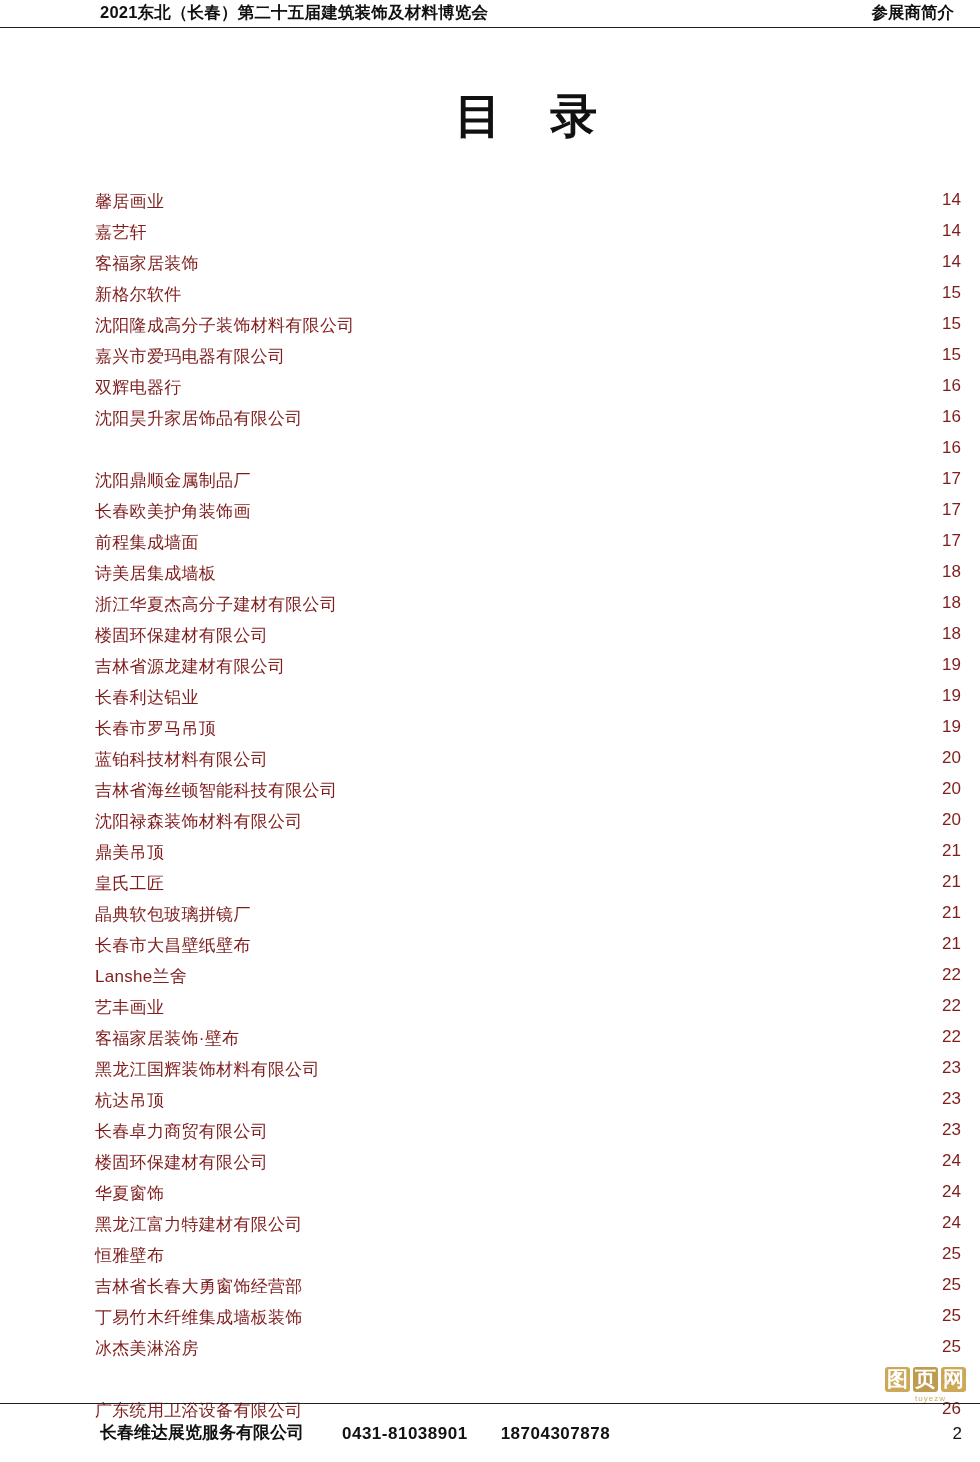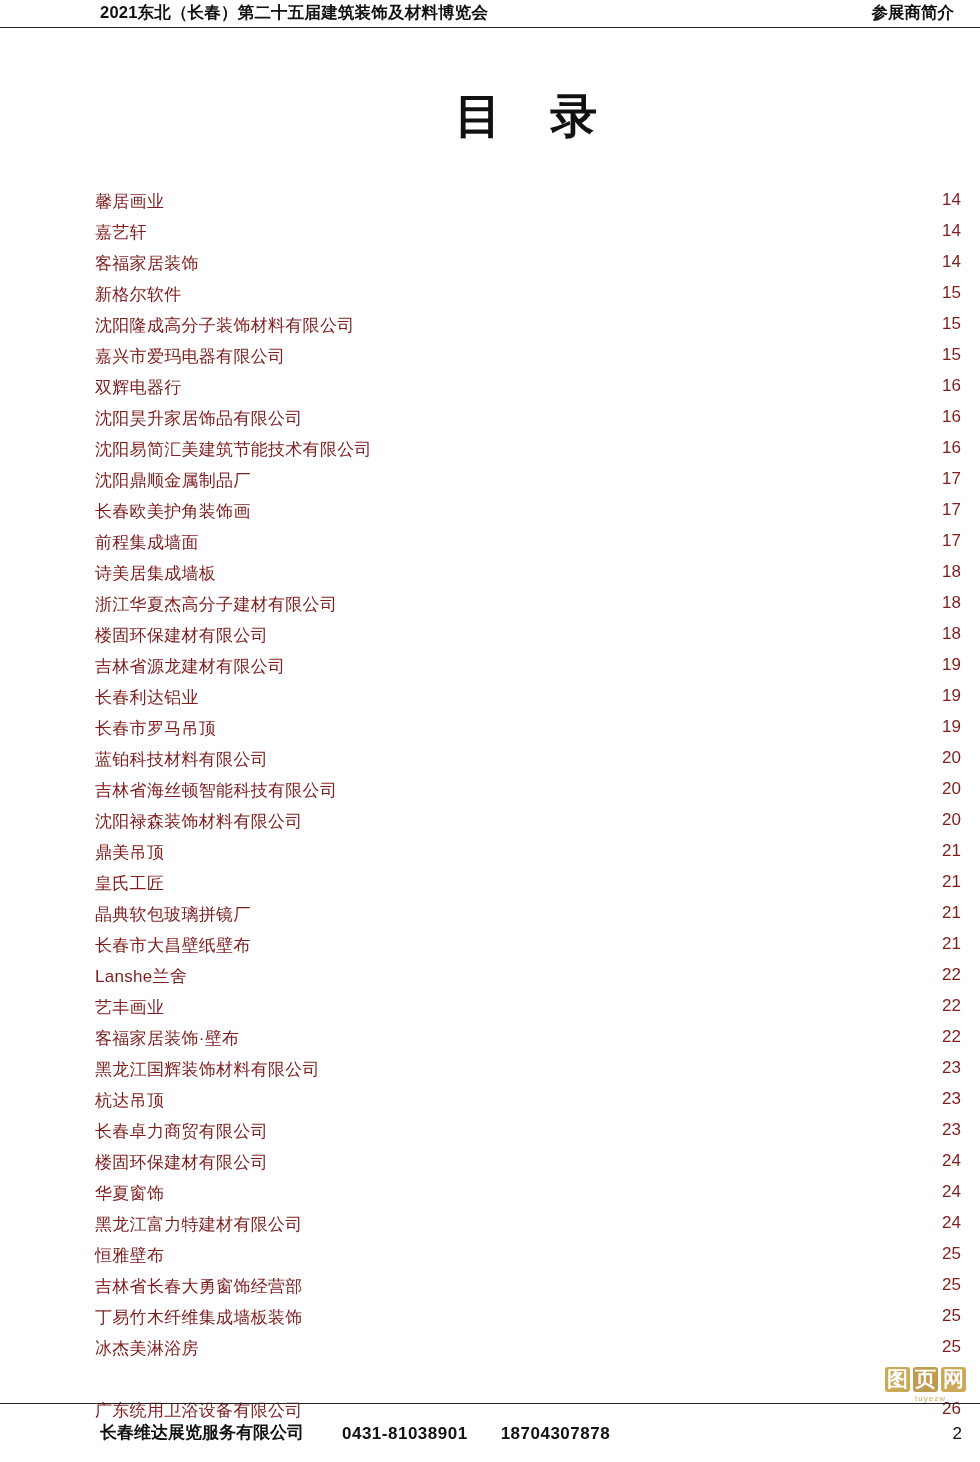--- a/index.html
+++ b/index.html
@@ -246,21 +246,20 @@
         <span class="toc-label">双辉电器行</span>
         <span class="toc-leader"></span>
         <span class="toc-page">16</span>
       </div>
       <div class="toc-entry">
         <span class="toc-label">沈阳昊升家居饰品有限公司</span>
         <span class="toc-leader"></span>
         <span class="toc-page">16</span>
       </div>
       <div class="toc-entry">
-        <span class="toc-label">沈阳易简汇美建筑节能技术有限公司</span>
         <span class="toc-leader"></span>
         <span class="toc-page">16</span>
       </div>
       <div class="toc-entry">
         <span class="toc-label">沈阳鼎顺金属制品厂</span>
         <span class="toc-leader"></span>
         <span class="toc-page">17</span>
       </div>
       <div class="toc-entry">
         <span class="toc-label">长春欧美护角装饰画</span>

